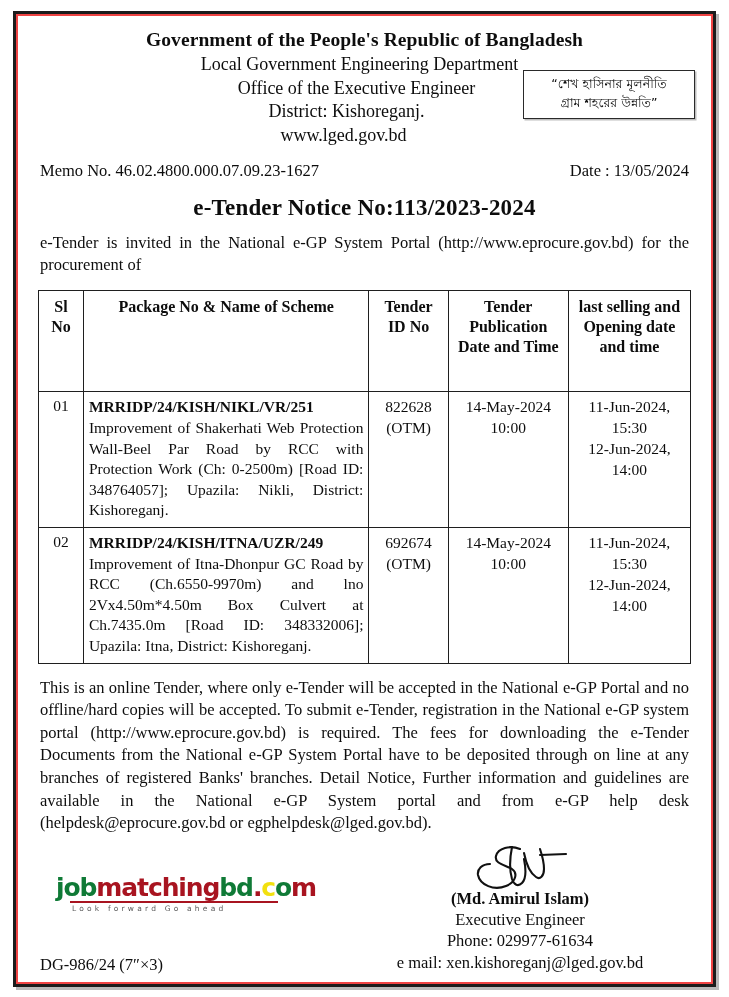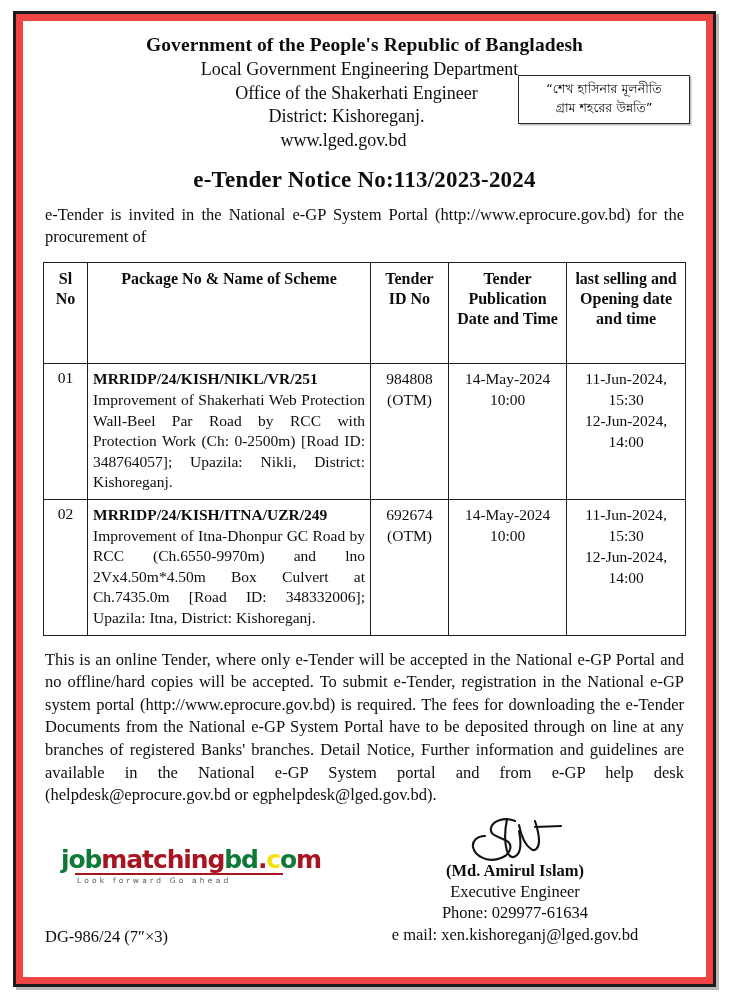--- a/index.html
+++ b/index.html
@@ -33,21 +33,21 @@
     height: 976px;
     box-sizing: border-box;
     border: 3px solid #1b1b1b;
     background: #fff;
     box-shadow: 3px 3px 0 0 #b9b9b9;
   }
   .frame-inner {
     position: absolute;
     left: 0; top: 0; right: 0; bottom: 0;
     box-sizing: border-box;
-    border: 7px solid #ef4444;
+    border: 2px solid #ef4444;
     padding: 12px 20px 8px 20px;
   }
 
   
   .hdr {
     position: relative;
     text-align: center;
   }
   .hdr .l1 {
     font-weight: bold;
@@ -208,30 +208,34 @@
 </head>
 <body>
 
 <div class="page">
   <div class="frame">
     <div class="frame-inner">
 
       <div class="hdr">
         <div class="l1">Government of the People's Republic of Bangladesh</div>
         <div class="l2">Local Government Engineering Department</div>
-        <div class="l3">Office of the Shakerhati Engineer</div>
+        <div class="l3">Office of the Executive Engineer</div>
         <div class="l4">District: Kishoreganj.</div>
         <div class="l5">www.lged.gov.bd</div>
 
         <div class="slogan">
           <div>“শেখ হাসিনার মূলনীতি</div>
           <div>গ্রাম শহরের উন্নতি”</div>
         </div>
       </div>
 
+      <div class="memo">
+        <span>Memo No. 46.02.4800.000.07.09.23-1627</span>
+        <span>Date : 13/05/2024</span>
+      </div>
 
       <div class="notice-title">e-Tender Notice No:113/2023-2024</div>
       <div class="intro">e-Tender is invited in the National e-GP System Portal (http://www.eprocure.gov.bd) for the procurement of</div>
 
       <table class="tbl">
         <thead>
           <tr>
             <th class="c-sl">Sl No</th>
             <th class="c-pkg">Package No &amp; Name of Scheme</th>
             <th class="c-tid">Tender ID No</th>
@@ -240,21 +244,21 @@
           </tr>
         </thead>
         <tbody>
           <tr>
             <td class="sl">01</td>
             <td class="pkg">
               <span class="code">MRRIDP/24/KISH/NIKL/VR/251</span>
               <span>Improvement of Shakerhati Web Protection Wall-Beel Par Road by RCC with Protection Work (Ch: 0-2500m) [Road ID: 348764057]; Upazila: Nikli, District: Kishoreganj.</span>
             </td>
             <td class="mid">
-              <span>984808</span>
+              <span>822628</span>
               <span class="sub">(OTM)</span>
             </td>
             <td class="mid">
               <span>14-May-2024</span>
               <span class="sub">10:00</span>
             </td>
             <td class="mid">
               <span>11-Jun-2024,</span>
               <span class="sub">15:30</span>
               <span class="sub">12-Jun-2024,</span>

